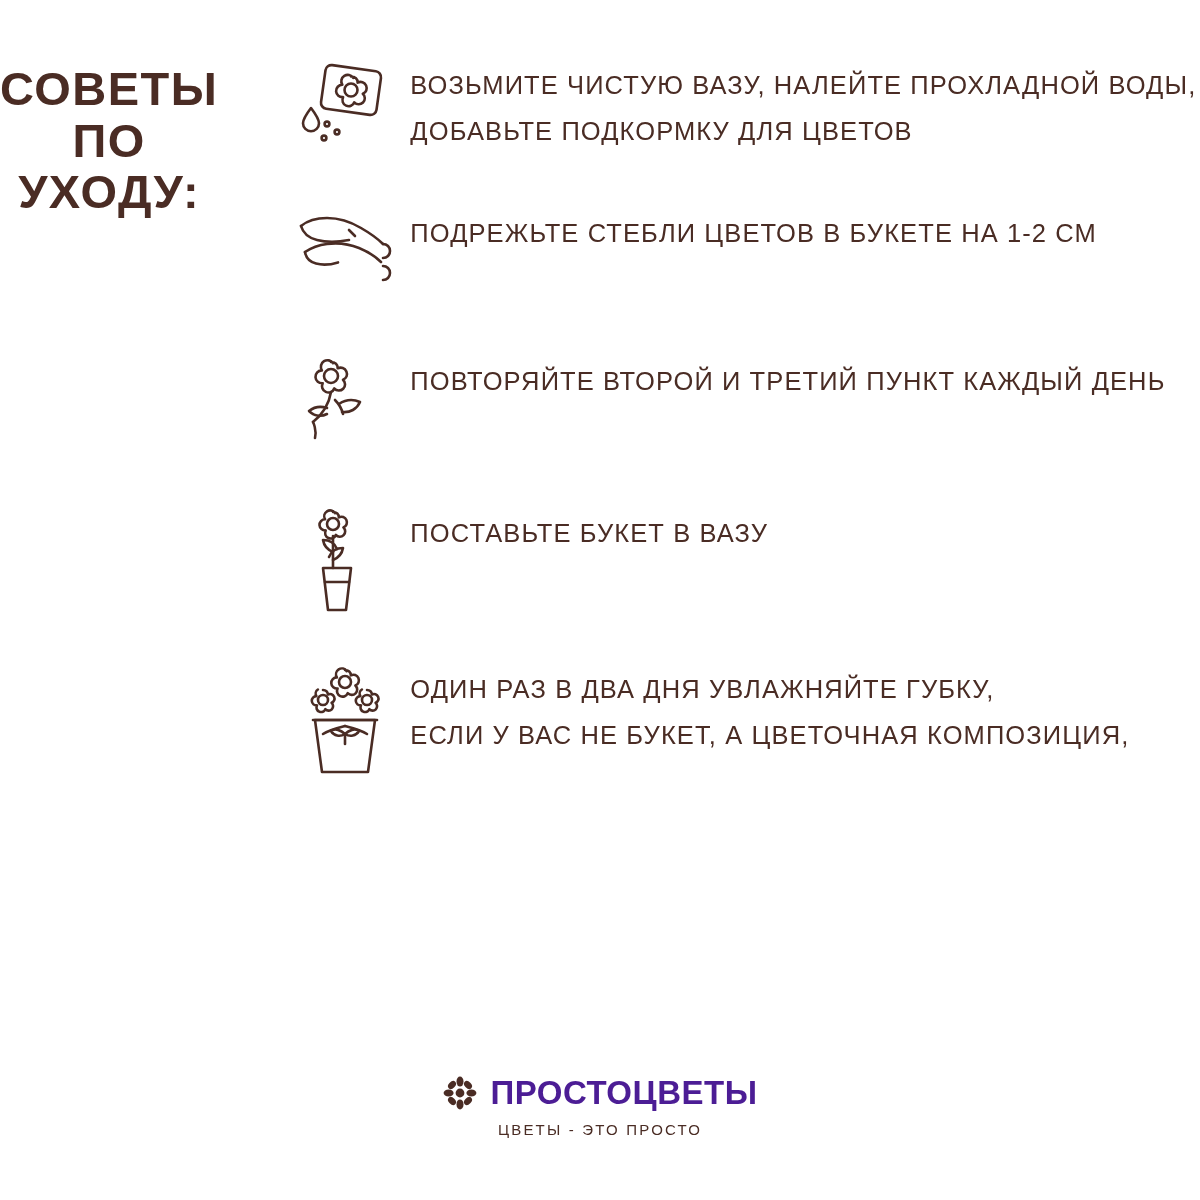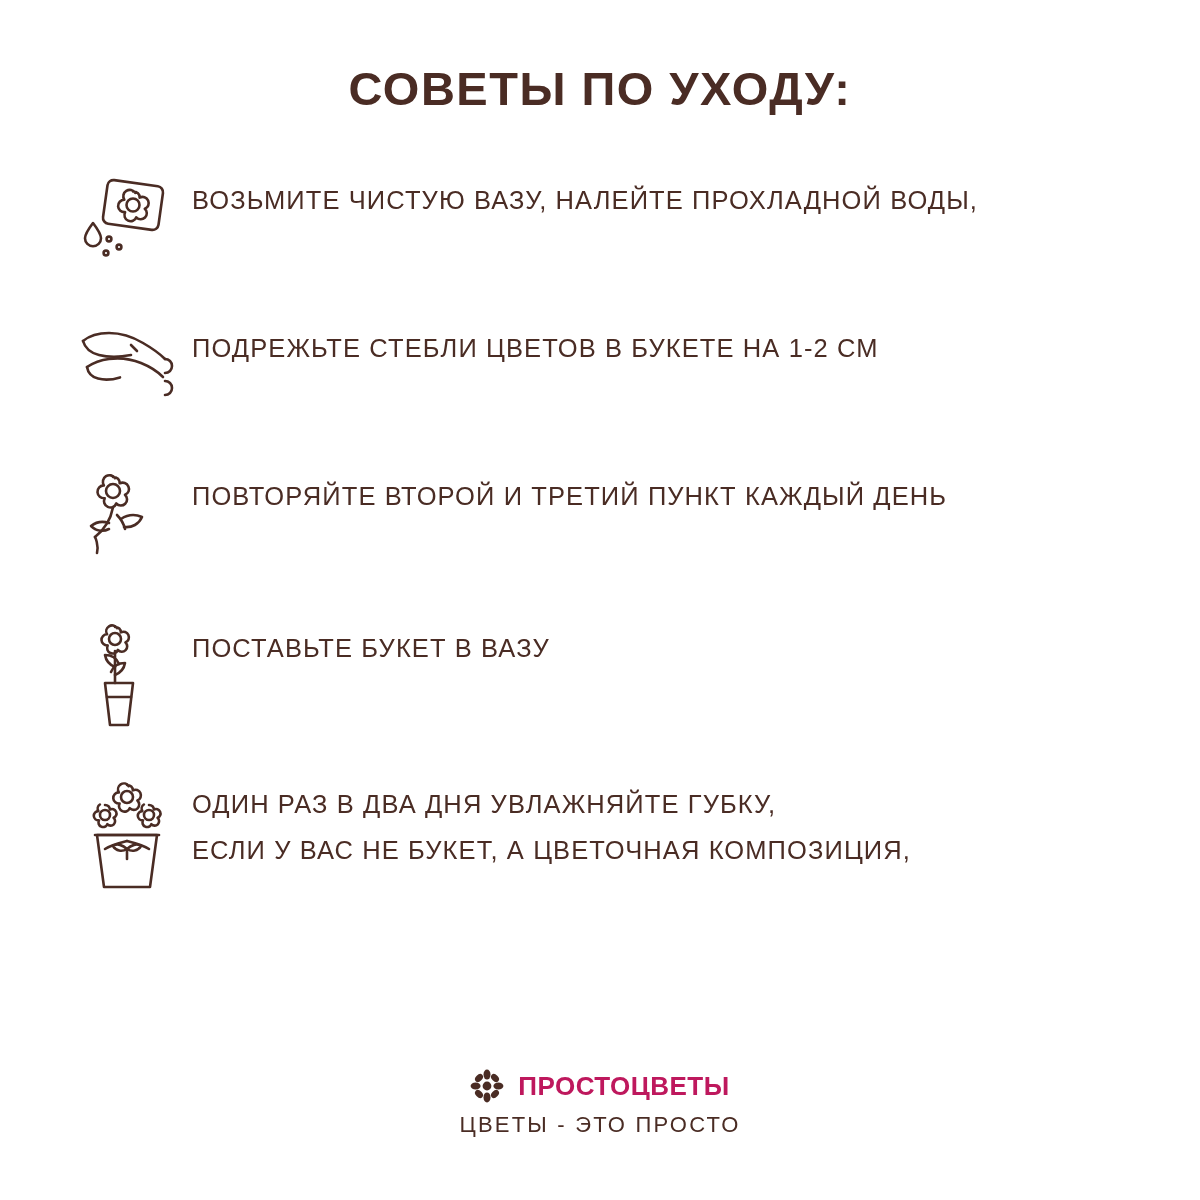--- a/index.html
+++ b/index.html
@@ -13,21 +13,21 @@
     font-family: "Liberation Sans", sans-serif;
     color: #4a2c24;
     overflow: hidden;
   }
   .page {
     position: relative;
     width: 1200px;
     height: 1200px;
     box-sizing: border-box;
     display: flex;
-    flex-direction: column;
+    flex-direction: row;
   }
   .title {
     text-align: center;
     font-size: 47px;
     font-weight: bold;
     letter-spacing: 1.5px;
     color: #4a2c24;
     margin-top: 63px;
     text-transform: uppercase;
     line-height: 1.1;
@@ -81,29 +81,29 @@
     flex-direction: column;
     align-items: center;
   }
   .brand-row {
     display: flex;
     align-items: center;
     justify-content: center;
     gap: 14px;
   }
   .brand-name {
-    font-size: 26px;
+    font-size: 33px;
     font-weight: bold;
     letter-spacing: 0.5px;
-    color: #be185d;
+    color: #4c1d95;
     text-transform: uppercase;
   }
   .brand-tagline {
     margin-top: 9px;
-    font-size: 22px;
+    font-size: 15px;
     letter-spacing: 2.2px;
     color: #4a2c24;
     text-transform: uppercase;
   }
   svg { display: block; }
 </style>
 </head>
 <body>
 
 <div class="page">
@@ -119,20 +119,21 @@
           <circle cx="54" cy="30" r="6.5"></circle>
           <path d="M54 16.5c4 0 7 2.5 6.6 6.1 3.3-1.6 7 -0.4 8.5 3 1.4 3.3 0.1 6.9-3.3 8.2 2.6 2.4 2.7 6.2 0.2 8.7-2.5 2.4-6.3 2.3-8.7-0.2-1.3 3.4-4.9 4.8-8.2 3.3-3.3-1.4-4.6-5.2-3-8.5-3.6 0.4-6.8-2.2-7-5.7-0.2-3.6 2.6-6.6 6.2-6.6-1.9-3.1-1-7 2-8.9 3-1.9 6.9-1.1 8.9 1.9"></path>
           <path d="M14 48c0 0-8 10.5-8 15.3 0 4.4 3.6 7.9 8 7.9s8-3.5 8-7.9C22 58.5 14 48 14 48z"></path>
           <circle cx="30" cy="64" r="2.4"></circle>
           <circle cx="40" cy="72" r="2.4"></circle>
           <circle cx="27" cy="78" r="2.4"></circle>
         </svg>
       </div>
       <div class="tip-text">
         <span class="ln">ВОЗЬМИТЕ ЧИСТУЮ ВАЗУ, НАЛЕЙТЕ ПРОХЛАДНОЙ ВОДЫ,</span>
+        <span class="ln">ДОБАВЬТЕ ПОДКОРМКУ ДЛЯ ЦВЕТОВ</span>
       </div>
     </div>
 
     <div class="tip tip-2">
       <div class="tip-icon">
         <svg width="100" height="78" viewBox="0 0 100 78" fill="none" stroke="#4a2c24" stroke-width="2.6" stroke-linecap="round" stroke-linejoin="round">
           <path d="M6 18c6-5 16-8 26-8 12 0 24 4 34 10 8 4.6 16 10 22 16"></path>
           <path d="M6 18c2 7 8 12 16 14 10 2.6 22 2 32 0"></path>
           <path d="M10 44c6-4 14-7 22-8 10-1.4 22 0 32 4 8 3.2 16 8 22 14"></path>
           <path d="M10 44c1 6 5 10 11 11.6 7 1.8 15 1 22-1.2"></path>

